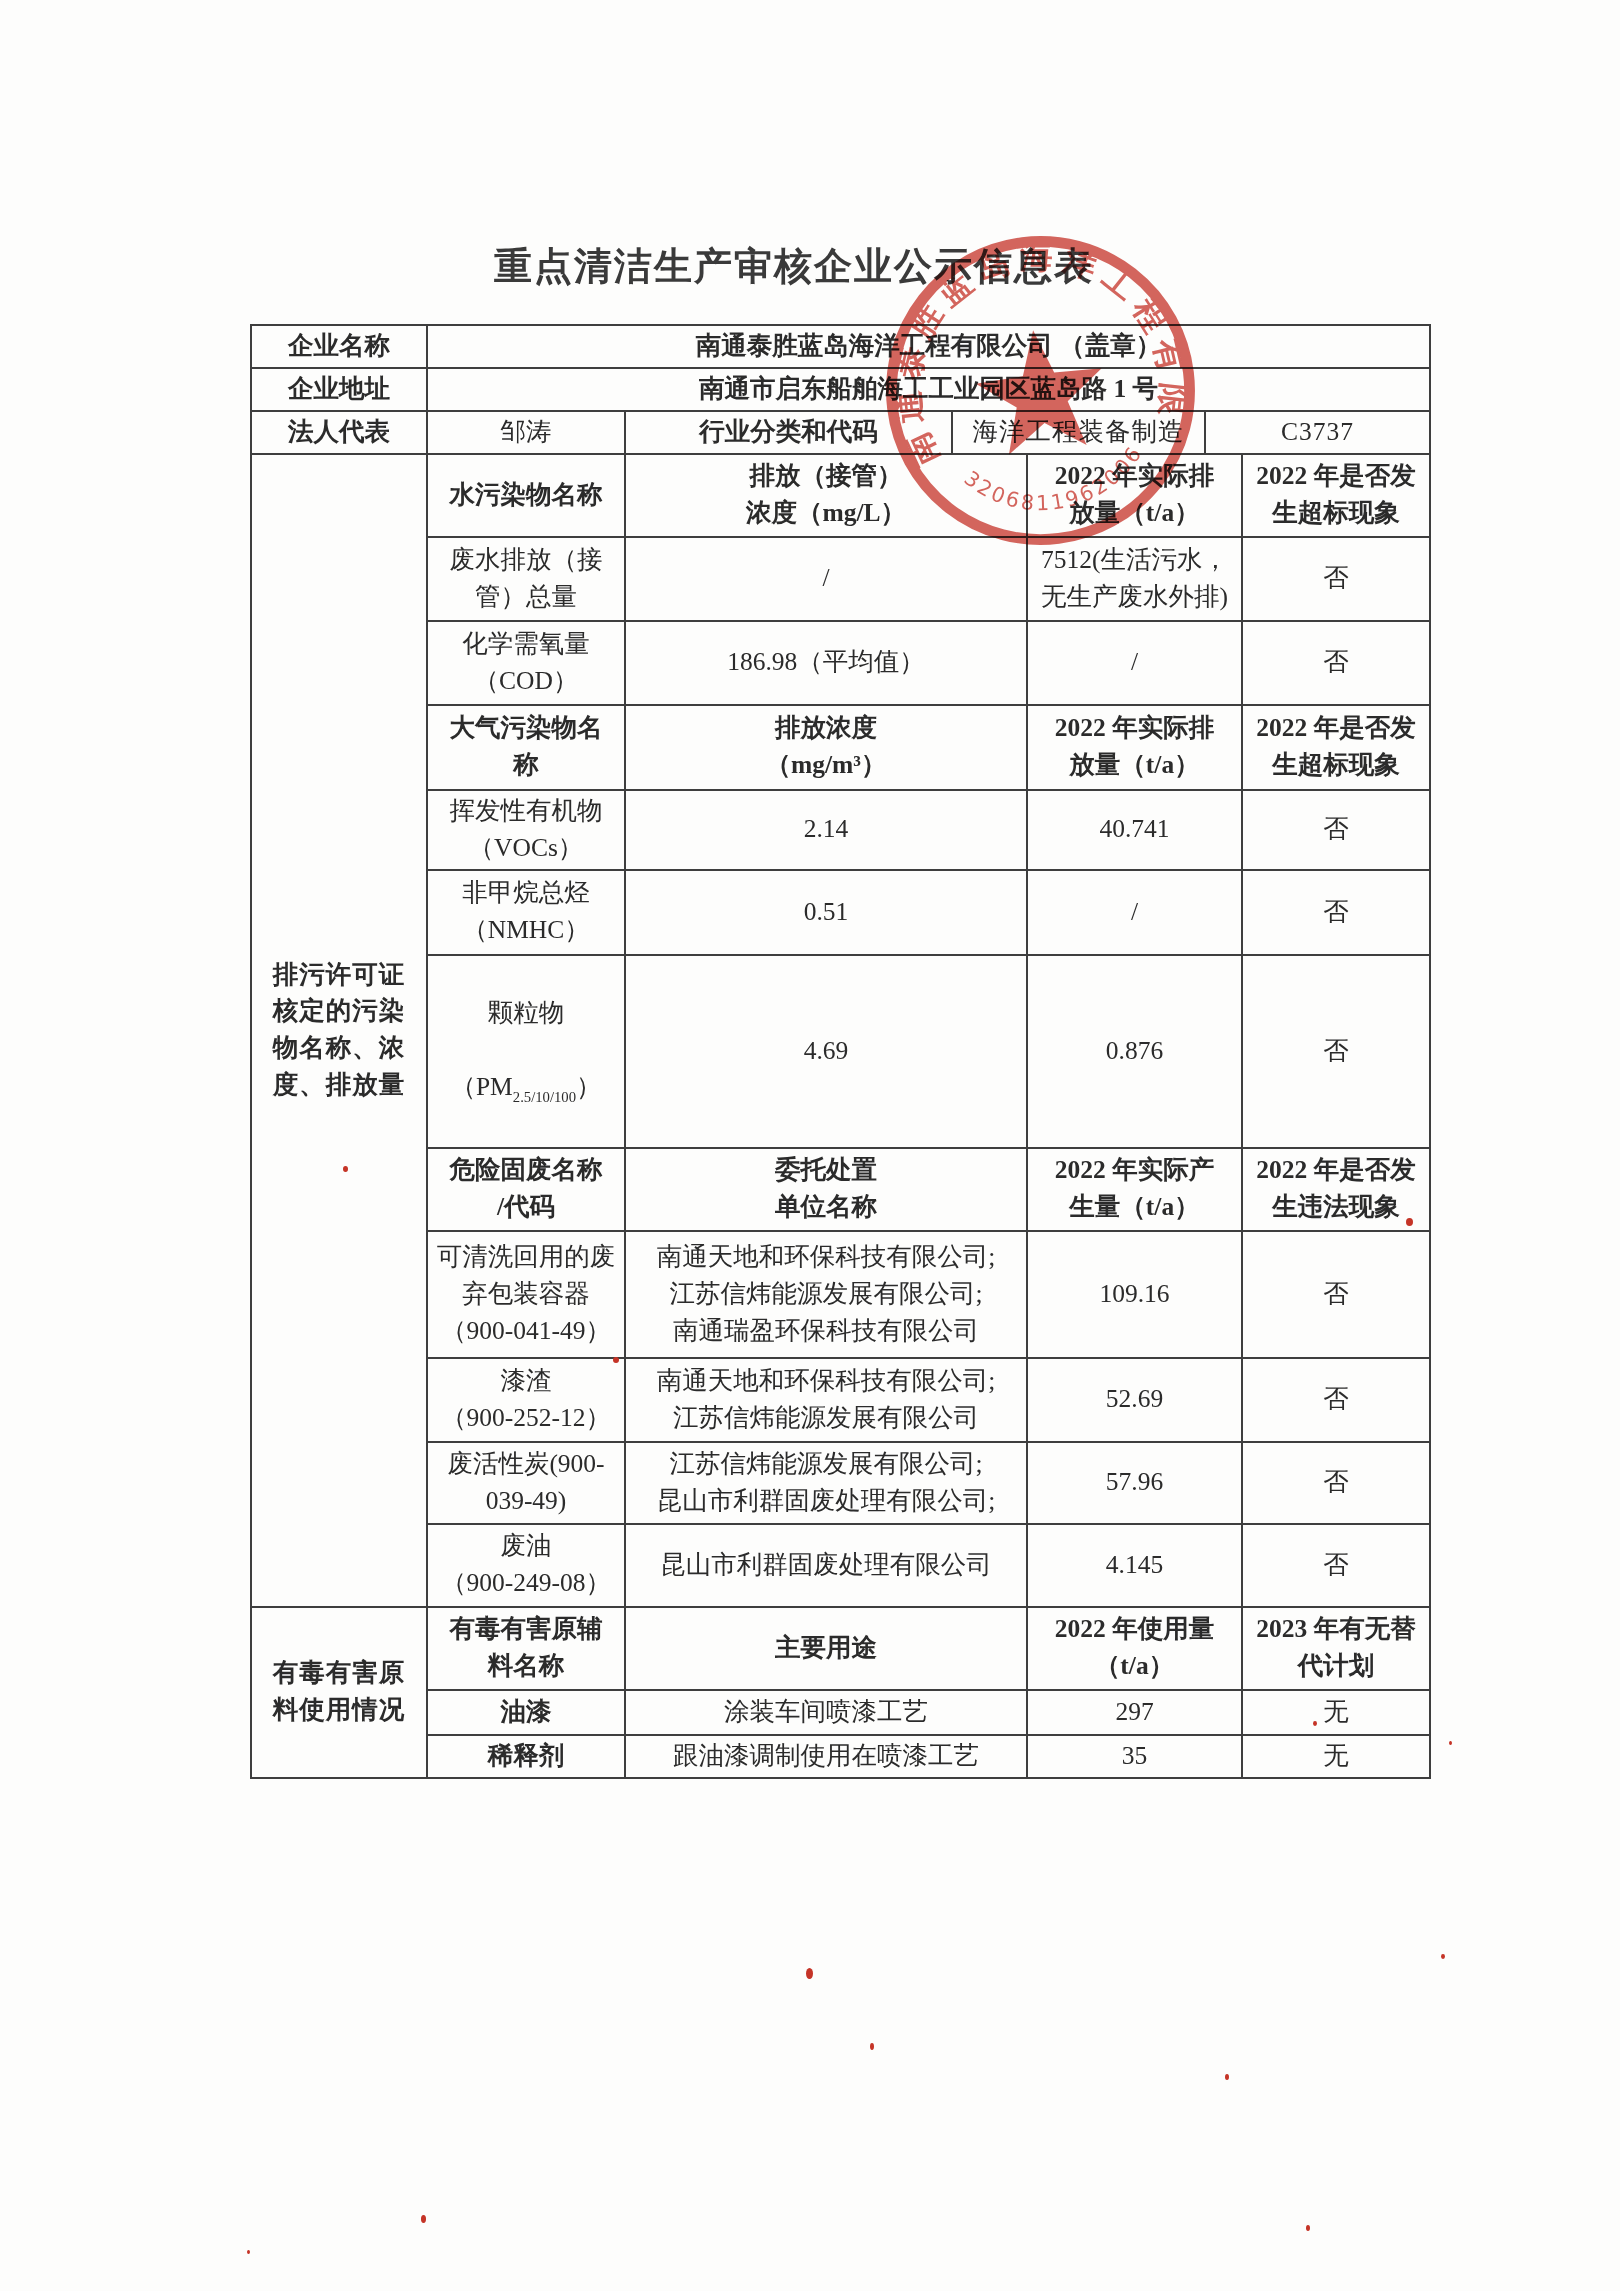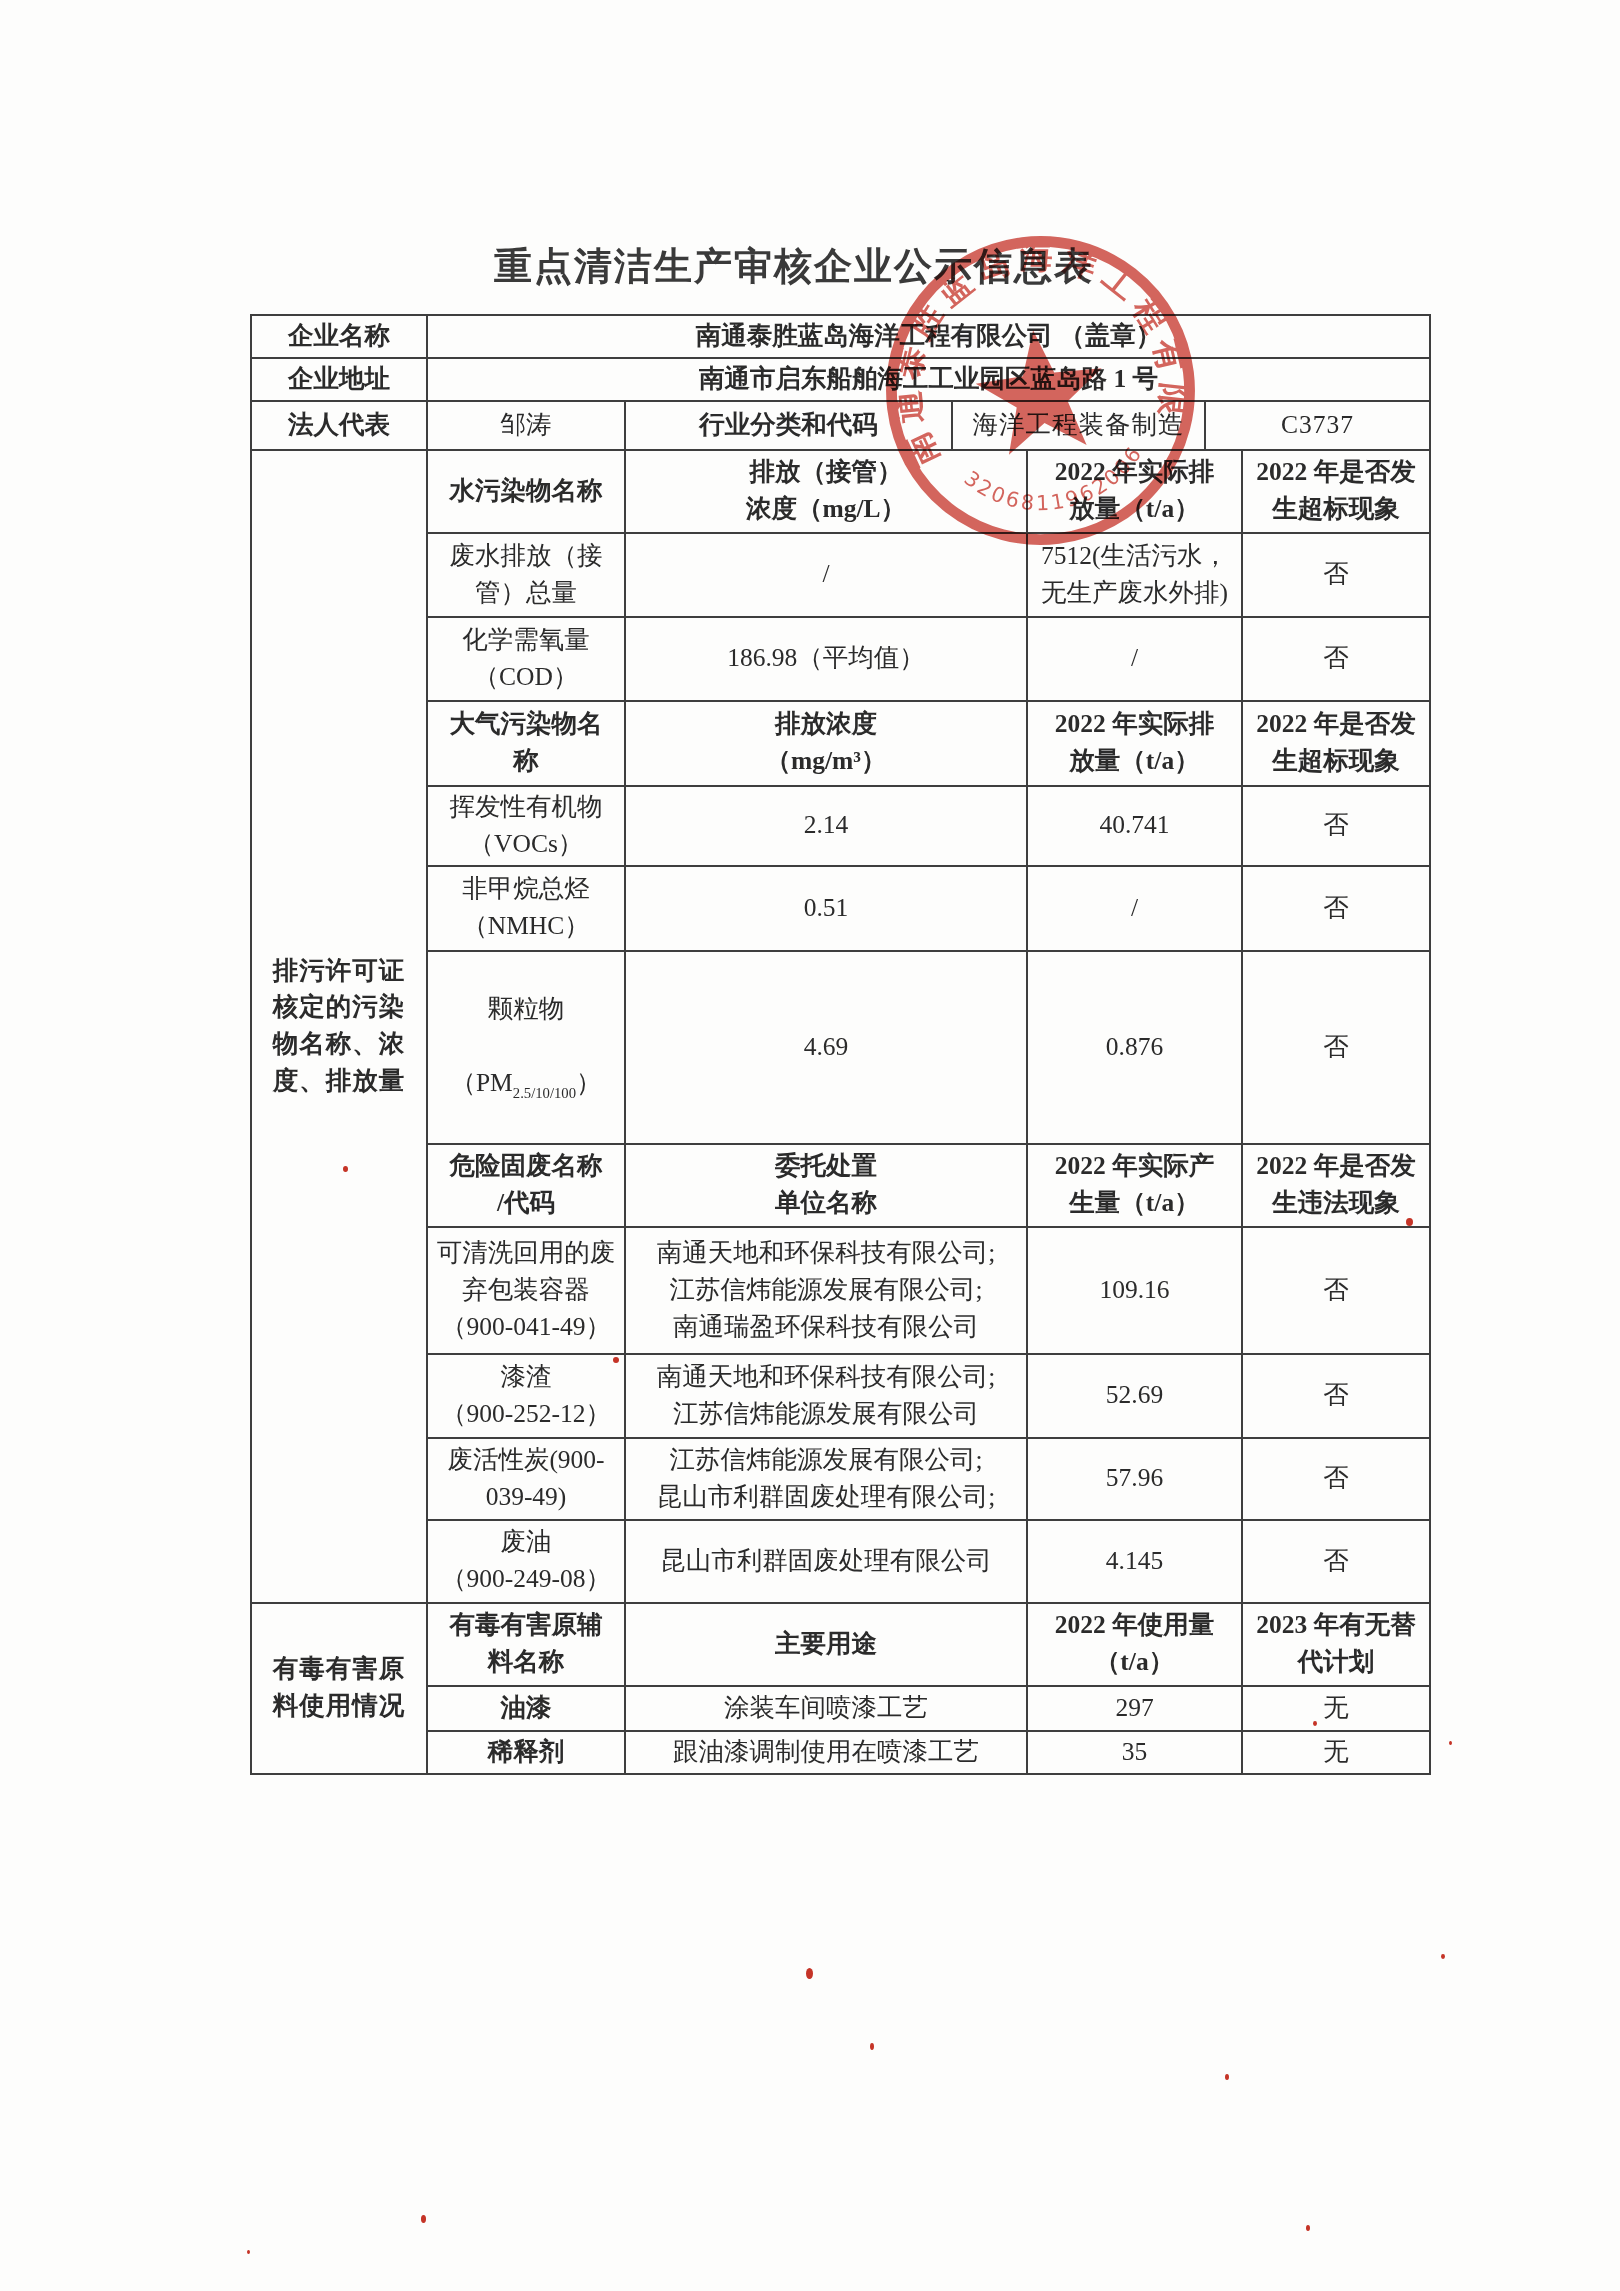--- a/index.html
+++ b/index.html
@@ -16,21 +16,21 @@
     position:absolute;
     top:241px;left:0;width:1588px;
     text-align:center;
     font-size:38px;
     font-weight:bold;
     color:#3a3a3a;
     letter-spacing:2px;
   }
   table.main{
     position:absolute;
-    left:250px;top:314px;
+    left:250px;top:324px;
     width:1181px;
     border-collapse:collapse;
     table-layout:fixed;
     border:2.9px solid #3a3a3a;
   }
   table.main td{
     border:2px solid #3e3e3e;
     text-align:center;
     vertical-align:middle;
     white-space:pre-line;
@@ -83,21 +83,21 @@
     </colgroup>
     <tbody>
       <tr style="height:41px">
         <td class="lab">企业名称</td>
         <td colspan="6" class="hd">南通泰胜蓝岛海洋工程有限公司 （盖章）</td>
       </tr>
       <tr style="height:42px">
         <td class="lab">企业地址</td>
         <td colspan="6" class="hd">南通市启东船舶海工工业园区蓝岛路 1 号</td>
       </tr>
-      <tr style="height:49px">
+      <tr style="height:43px">
         <td class="lab">法人代表</td>
         <td class="small">邹涛</td>
         <td class="lab">行业分类和代码</td>
         <td colspan="2" class="code">海洋工程装备制造</td>
         <td colspan="2" class="code">C3737</td>
       </tr>
 
       <tr style="height:83px">
         <td rowspan="12" class="seclab">排污许可证
 核定的污染

